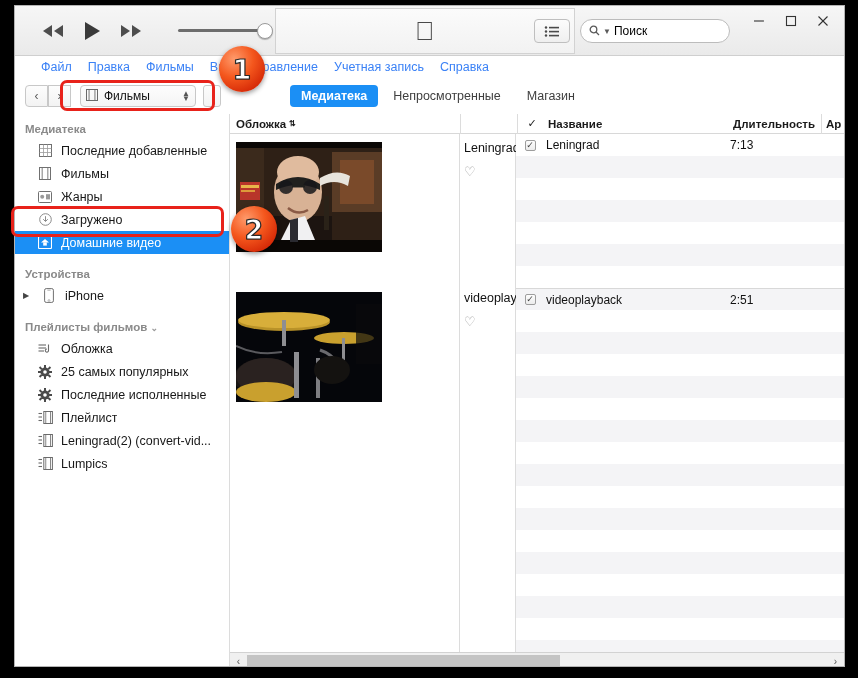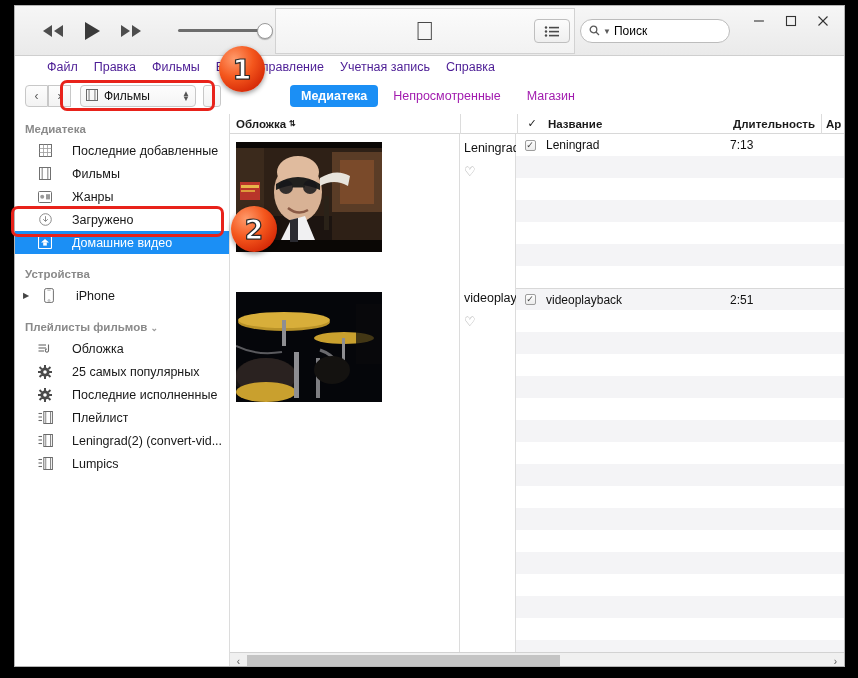--- a/index.html
+++ b/index.html
@@ -76,22 +76,22 @@
   .wctrl{ display:flex; align-items:center; gap:2px; margin-left:4px; margin-bottom:20px; }
   .wbtn{
     width:30px; height:22px; display:flex; align-items:center; justify-content:center;
     font-size:13px; color:#333;
   }
 
   
   .menubar{
     height:22px; background:#fff;
     display:flex; align-items:center;
-    padding-left:24px;
-    font-size:12.5px; color:#4c1d95;text-align:center;
+    padding-left:18px;
+    font-size:12.5px; color:#3b82f6;text-align:center;
   }
   .menu-item{ padding:0 8px; white-space:nowrap; }
 
   
   .navbar{
     height:36px; background:#fff;
     display:flex; align-items:center;
     padding-left:10px;
     position:relative;
   }
@@ -119,21 +119,21 @@
     border:1px solid #c8c8c8; border-radius:3px;
     background:linear-gradient(#fdfdfd,#f3f3f3);
   }
 
   .tabs{
     position:absolute; left:275px; top:0; height:36px;
     display:flex; align-items:center; gap:4px;
   }
   .tab{
     padding:4px 11px; border-radius:4px;
-    font-size:12.5px; color:#a21caf; white-space:nowrap;
+    font-size:12.5px; color:#404040; white-space:nowrap;
   }
   .tab.active{ background:#1b8ff5; color:#fff; font-weight:bold; }
 
   
   .body{ display:flex; height:555px; }
 
   
   .sidebar{
     width:215px; background:#fff;
     border-right:1px solid #dcdcdc;
@@ -144,21 +144,21 @@
     font-size:11.5px; color:#8a8a8a;
     padding:5px 0 4px 10px; font-weight:bold;
   }
   .sb-header .chev{ font-size:9px; color:#9a9a9a; }
   .sb-item{
     height:23px; display:flex; align-items:center; gap:8px;
     padding-left:22px; font-size:12.5px; color:#181818;
   }
   .sb-item.sel{ background:#1b8ff5; color:#fff; }
   .sb-ico{ width:16px; height:14px; display:flex; align-items:center; justify-content:center; }
-  .sb-label{ white-space:nowrap; overflow:hidden; text-overflow:ellipsis;margin-left:11px; }
+  .sb-label{ white-space:nowrap; overflow:hidden; text-overflow:ellipsis; }
   .sb-item.device{ padding-left:8px; }
   .tri{ font-size:8px; color:#444; width:10px; }
 
   
   .content{ flex:1; display:flex; flex-direction:column; background:#fff; position:relative; }
   .colhead{
     height:20px; background:#fff;
     border-bottom:1px solid #d8d8d8;
     display:flex; align-items:center;
     font-size:11.5px; color:#1a1a1a; font-weight:bold;

